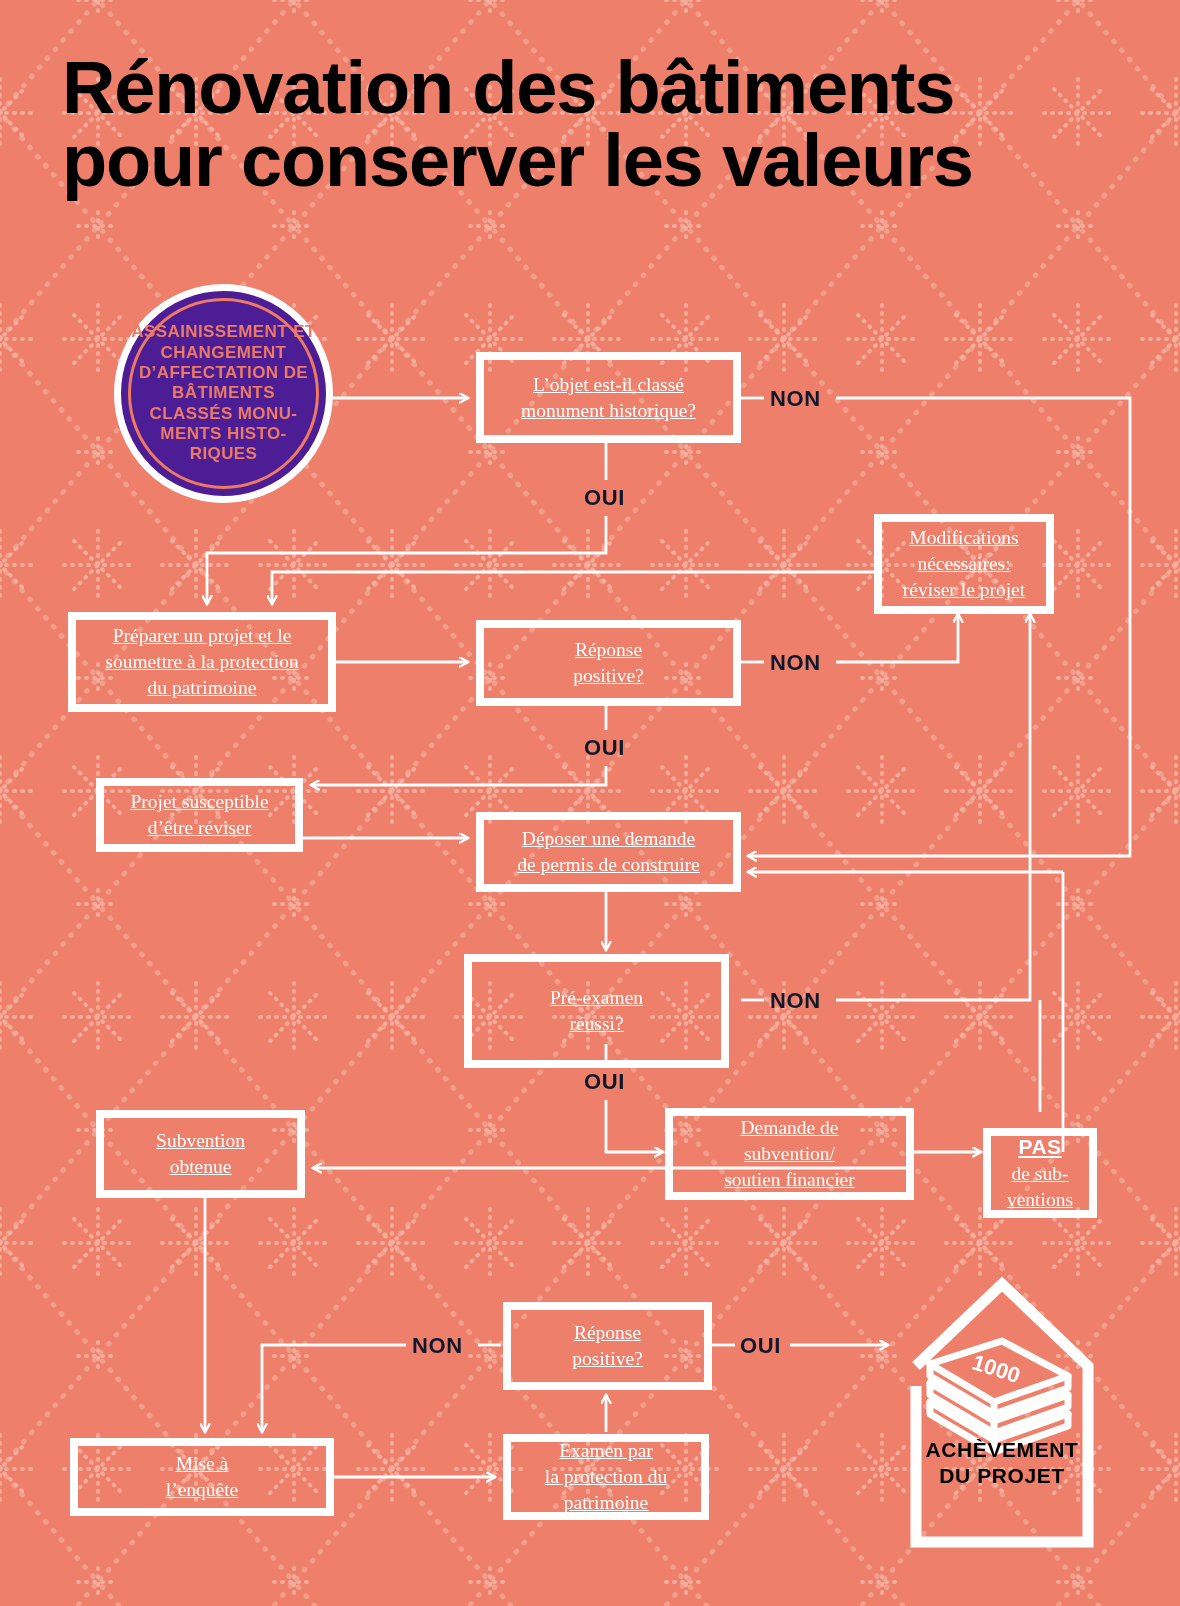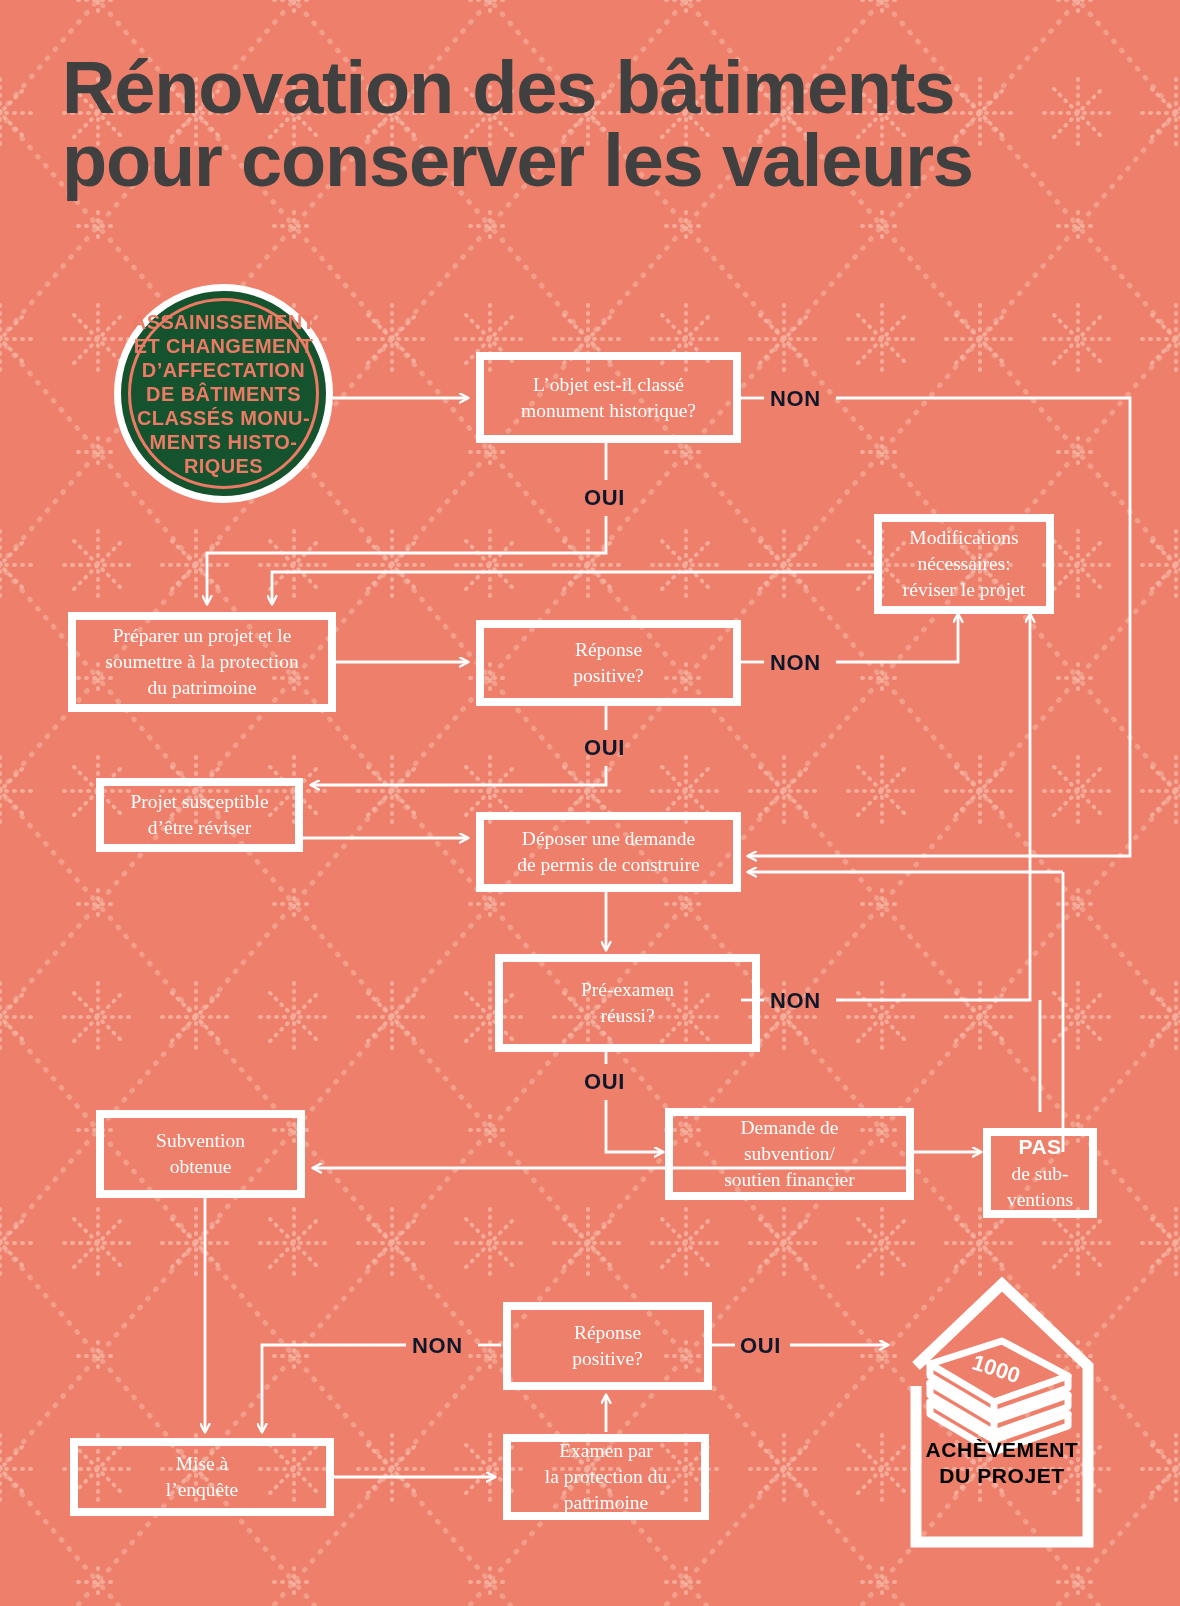--- a/index.html
+++ b/index.html
@@ -10,21 +10,21 @@
     -webkit-font-smoothing:antialiased;
   }
   #poster{position:relative;width:1180px;height:1606px;overflow:hidden;background:#ee7f6b;}
 
   
   #bgpattern{position:absolute;inset:0;z-index:0;opacity:1;pointer-events:none;}
 
   
   .title{
     position:absolute;left:62px;top:52px;width:1060px;z-index:5;
-    color:#404040;
+    color:#000000;
     font-family:"Liberation Sans",sans-serif;
     font-weight:700;
     font-size:74px;
     line-height:0.98;
     letter-spacing:-1.2px;
   }
   .title .l2{display:block;}
 
   
   #wires{position:absolute;left:0;top:0;width:1180px;height:1606px;z-index:3;pointer-events:none;}
@@ -36,32 +36,32 @@
     border:8px solid #ffffff;
     background:transparent;
     display:flex;align-items:center;justify-content:center;
     text-align:center;
     color:#ffffff;
     font-family:"Liberation Serif",serif;
     font-size:19.5px;
     line-height:1.32;
     padding:4px 8px;
   }
-  .node span{display:block;}
+  .node span{display:block;text-decoration:underline;}
 
   .circle{
     position:absolute;z-index:6;box-sizing:border-box;
     border:7px solid #ffffff;border-radius:50%;
-    background:#14532d;
+    background:#4c1d95;
     display:flex;align-items:center;justify-content:center;
     text-align:center;
     color:#ec7a64;
     font-family:"Liberation Sans",sans-serif;
     font-weight:700;
-    font-size:20px;
+    font-size:17px;
     line-height:1.2;
     letter-spacing:0.4px;
     padding:10px;
   }
   .circle .ring{
     position:absolute;inset:7px;border:3px solid #ec7a64;border-radius:50%;
     box-sizing:border-box;pointer-events:none;
   }
   .circle .ctext{position:relative;z-index:2;}
 
@@ -239,21 +239,21 @@
     </span>
   </div>
 
   <div class="node" style="left:476px;top:812px;width:265px;height:80px;">
     <span>
       <span>Déposer une demande</span>
       <span>de permis de construire</span>
     </span>
   </div>
 
-  <div class="node" style="left:495px;top:954px;width:265px;height:98px;align-items:center;">
+  <div class="node" style="left:464px;top:954px;width:265px;height:114px;align-items:center;">
     <span>
       <span>Pré-examen</span>
       <span>réussi?</span>
     </span>
   </div>
 
   <div class="node" style="left:665px;top:1108px;width:249px;height:92px;">
     <span>
       <span>Demande de</span>
       <span>subvention/</span>

